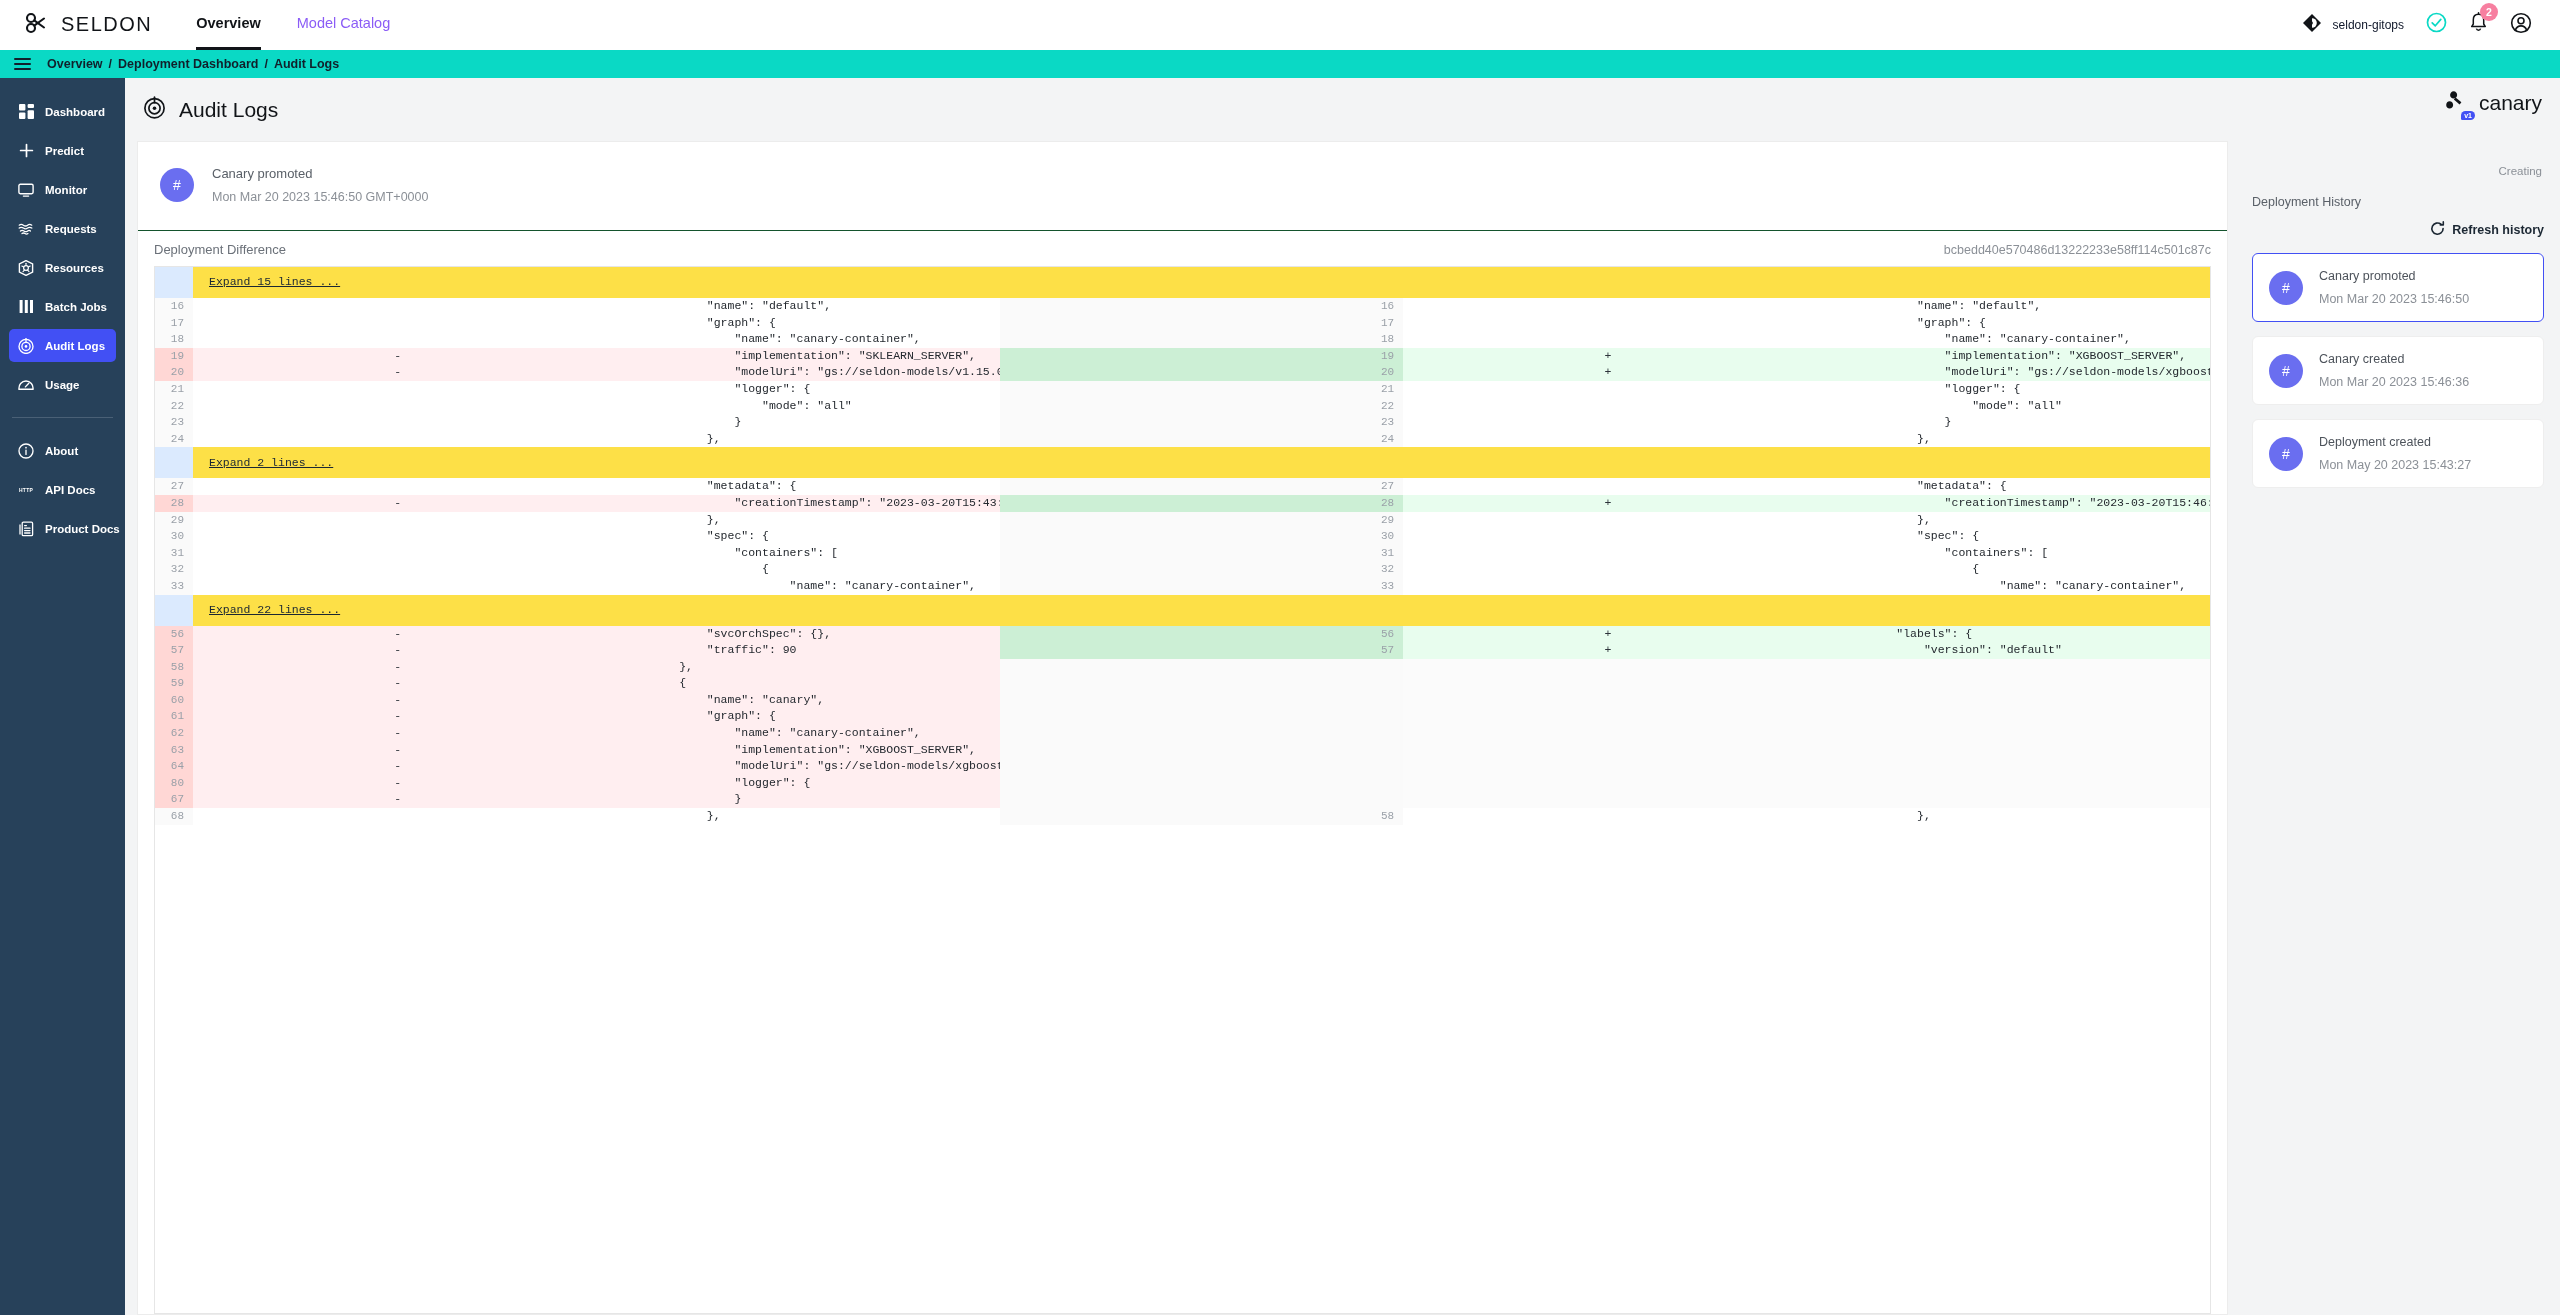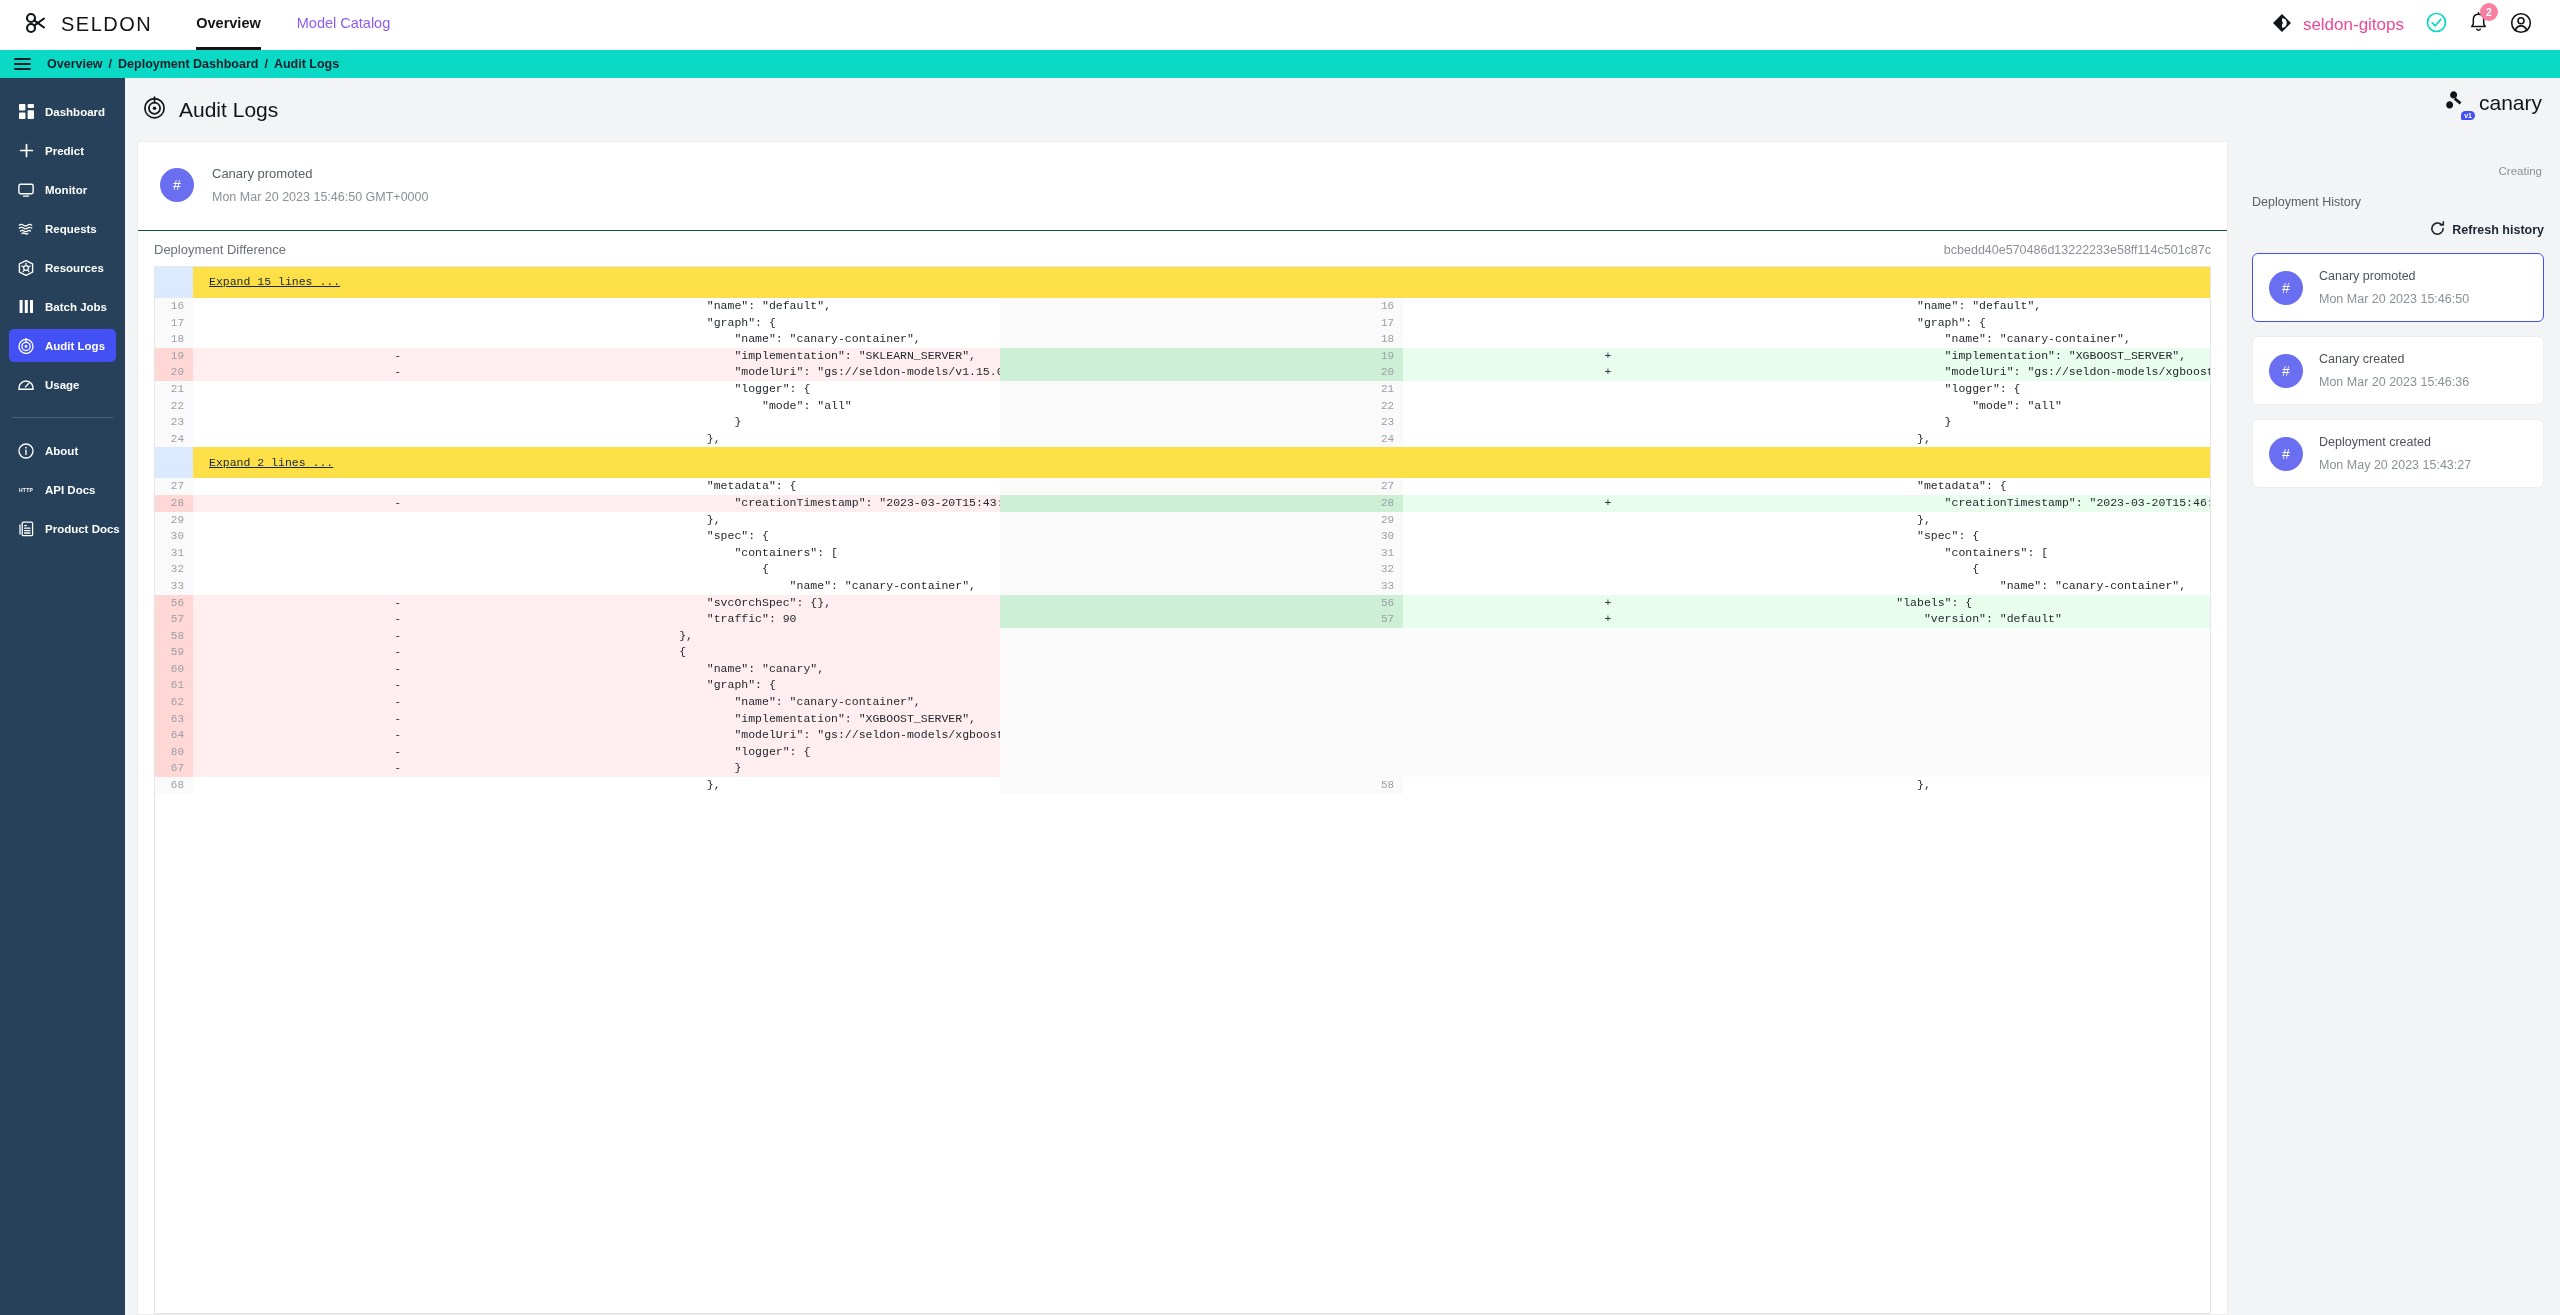--- a/index.html
+++ b/index.html
@@ -24,21 +24,21 @@
   }
   .topnav { display: flex; align-items: center; gap: 36px; margin-left: 44px; height: 50px; }
   .topnav-item {
     font-size: 14.5px; color: #8b5cf6; height: 50px;
     display: flex; align-items: center; cursor: pointer;
     border-bottom: 3px solid transparent;
   }
   .topnav-item.active { color: #111418; font-weight: 700; border-bottom-color: #111418; }
   .topbar-right { margin-left: auto; display: flex; align-items: center; gap: 22px; }
   .gitops { display: flex; align-items: center; gap: 11px; }
-  .gitops-label { font-size: 17px; color: #ec4899; }
+  .gitops-label { font-size: 12px; color: #0f172a; }
   .notif-wrap { position: relative; }
   .notif-badge {
     position: absolute; top: -9px; right: -10px;
     background: #f77fa0; color: #fff; font-size: 10.5px; font-weight: 700;
     width: 18px; height: 18px; border-radius: 9px;
     display: flex; align-items: center; justify-content: center;
   }
 
   
   .crumbbar {
@@ -536,20 +536,24 @@
                   <td class="marker" style="background: rgb(255, 255, 255);"></td>
                   <td class="code" style="background: rgb(255, 255, 255);">                        {</td>
                 </tr>
                 <tr>
                   <td class="gutter" style="background: rgb(250, 250, 250);">33</td>
                   <td class="marker" style="background: rgb(255, 255, 255);"></td>
                   <td class="code half-l" style="background: rgb(255, 255, 255);">                            "name": "canary-container",</td>
                   <td class="gutter" style="background: rgb(250, 250, 250);">33</td>
                   <td class="marker" style="background: rgb(255, 255, 255);"></td>
                   <td class="code" style="background: rgb(255, 255, 255);">                            "name": "canary-container",</td>
+                </tr>
+                <tr class="expand">
+                  <td class="gutter"></td>
+                  <td colspan="5"><span class="expand-link">Expand 22 lines ...</span></td>
                 </tr>
                 <tr>
                   <td class="gutter" style="background: rgb(255, 215, 213);">56</td>
                   <td class="marker" style="background: rgb(255, 238, 240);">-</td>
                   <td class="code half-l" style="background: rgb(255, 238, 240);">                "svcOrchSpec": {},</td>
                   <td class="gutter" style="background: rgb(204, 239, 213);">56</td>
                   <td class="marker" style="background: rgb(232, 253, 238);">+</td>
                   <td class="code" style="background: rgb(232, 253, 238);">             "labels": {</td>
                 </tr>
                 <tr>

